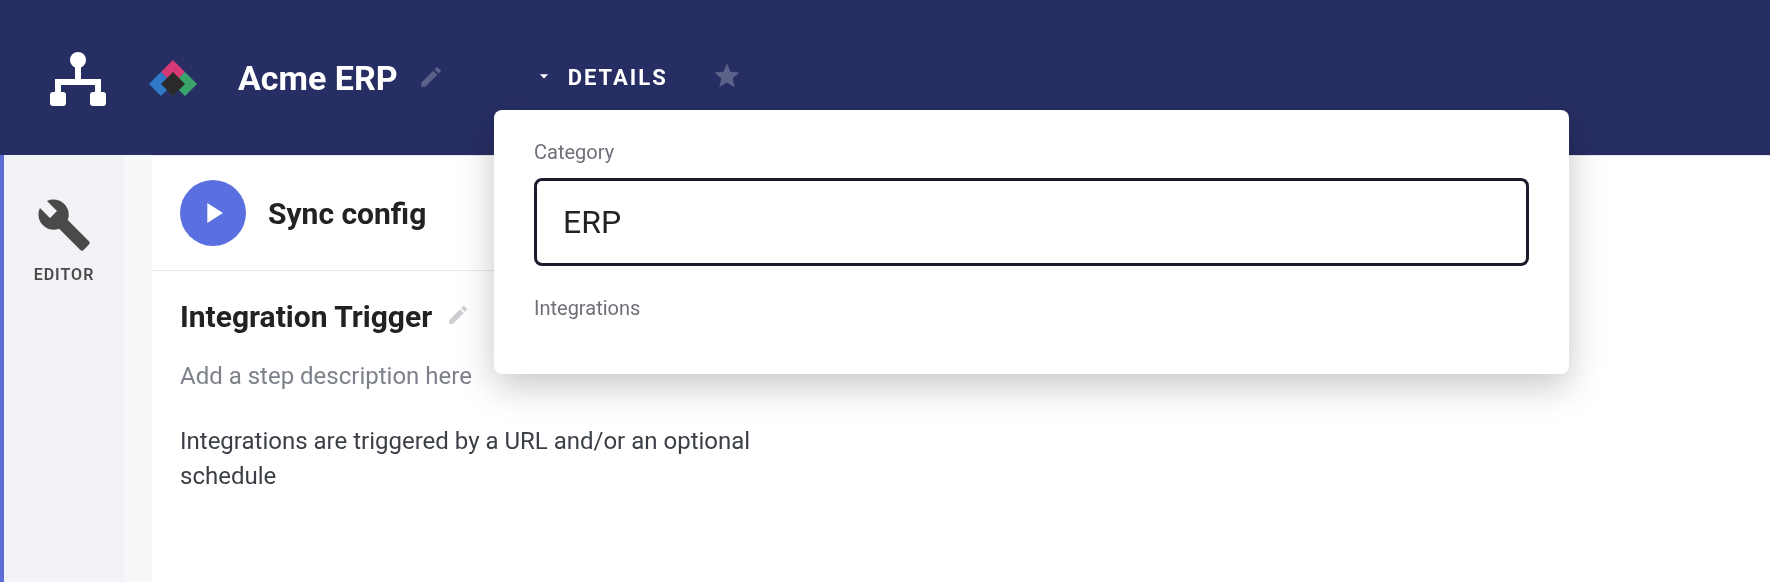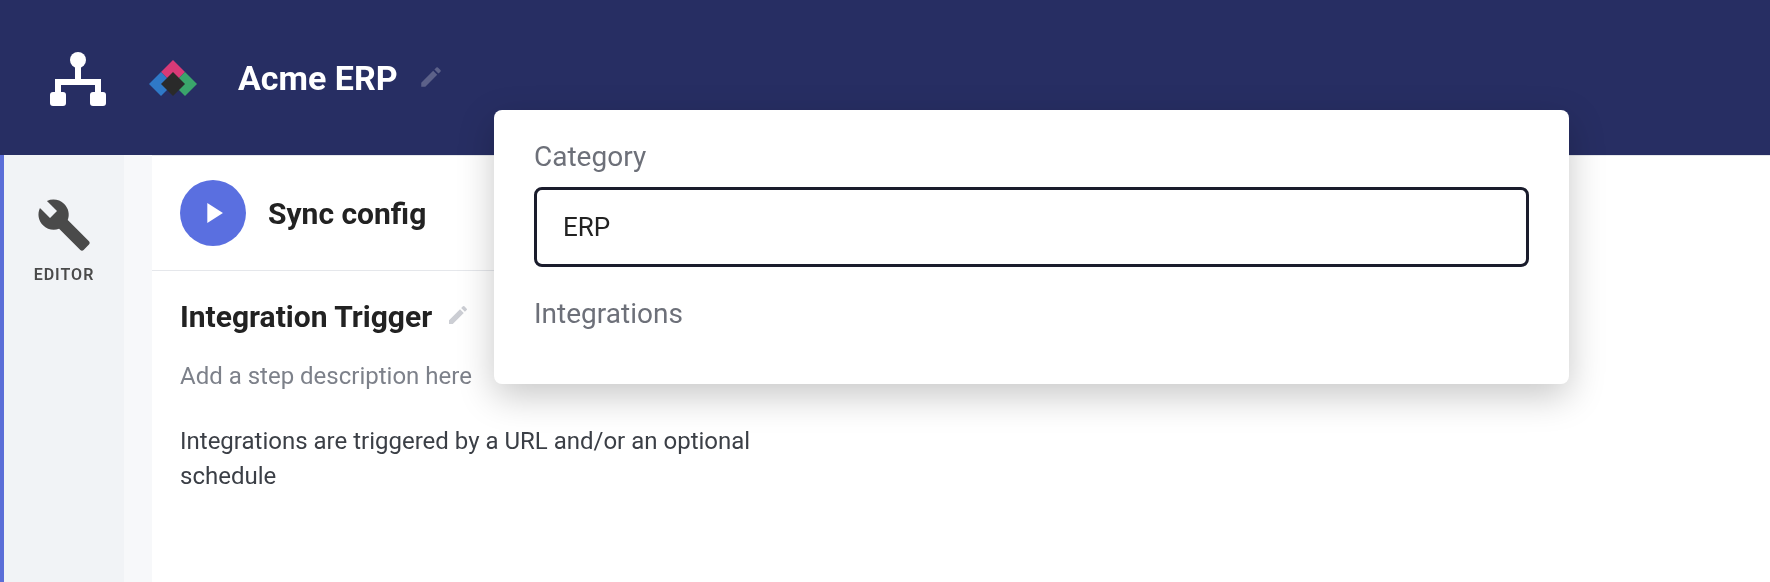--- a/index.html
+++ b/index.html
@@ -152,28 +152,28 @@
     top: 110px;
     left: 494px;
     width: 1075px;
     background: #fff;
     border-radius: 8px;
     box-shadow: 0 12px 36px rgba(0,0,0,0.22);
     padding: 30px 40px 40px;
     z-index: 100;
   }
   .field-label {
-    font-size: 28px;
+    font-size: 20px;
     color: #6d7079;
     margin-bottom: 14px;
     display: block;
   }
   .field-input {
     width: 100%;
-    font-size: 26px;
+    font-size: 32px;
     color: #222;
     padding: 24px 28px;
     border: 1px solid #c2c4cb;
     border-radius: 8px;
     outline: none;
     font-family: inherit;
   }
   .field-input.focused {
     border: 3px solid #1a1c2c;
     padding: 22px 26px;
@@ -206,20 +206,33 @@
     </svg>
   </span>
   <div class="header-title">
     <span>Acme ERP</span>
     <span class="edit-icon">
       <svg width="26" height="26" viewBox="0 0 24 24">
           <path fill="#5c6189" d="M3 17.25V21h3.75l11-11.03-3.75-3.75L3 17.25zM20.71 7.04a1 1 0 0 0 0-1.41l-2.34-2.34a1 1 0 0 0-1.41 0l-1.83 1.83 3.75 3.75 1.83-1.83z"></path>
         </svg>
     </span>
   </div>
+  <div class="details-toggle">
+    <span class="chevron">
+      <svg width="20" height="20" viewBox="0 0 24 24">
+          <path fill="#fff" d="M7 10l5 5 5-5z"></path>
+        </svg>
+    </span>
+    <span class="details-label">DETAILS</span>
+    <span class="star-icon">
+      <svg width="30" height="30" viewBox="0 0 24 24">
+          <path fill="#5c6189" d="M12 17.27L18.18 21l-1.64-7.03L22 9.24l-7.19-.61L12 2 9.19 8.63 2 9.24l5.46 4.73L5.82 21z"></path>
+        </svg>
+    </span>
+  </div>
 </div>
 
 <div class="sidebar">
   <div class="sidebar-item active">
     <svg width="56" height="56" viewBox="0 0 24 24">
       <path fill="#4a4a4a" d="M22.7 19l-9.1-9.1c.9-2.3.4-5-1.5-6.9-2-2-5-2.4-7.4-1.3l4.3 4.3-3 3-4.3-4.3c-1.2 2.4-.7 5.4 1.3 7.4 1.9 1.9 4.6 2.4 6.9 1.5l9.1 9.1c.4.4 1 .4 1.4 0l2.3-2.3c.4-.4.4-1 0-1.4z"></path>
     </svg>
     <span class="sidebar-label">EDITOR</span>
   </div>
 </div>

